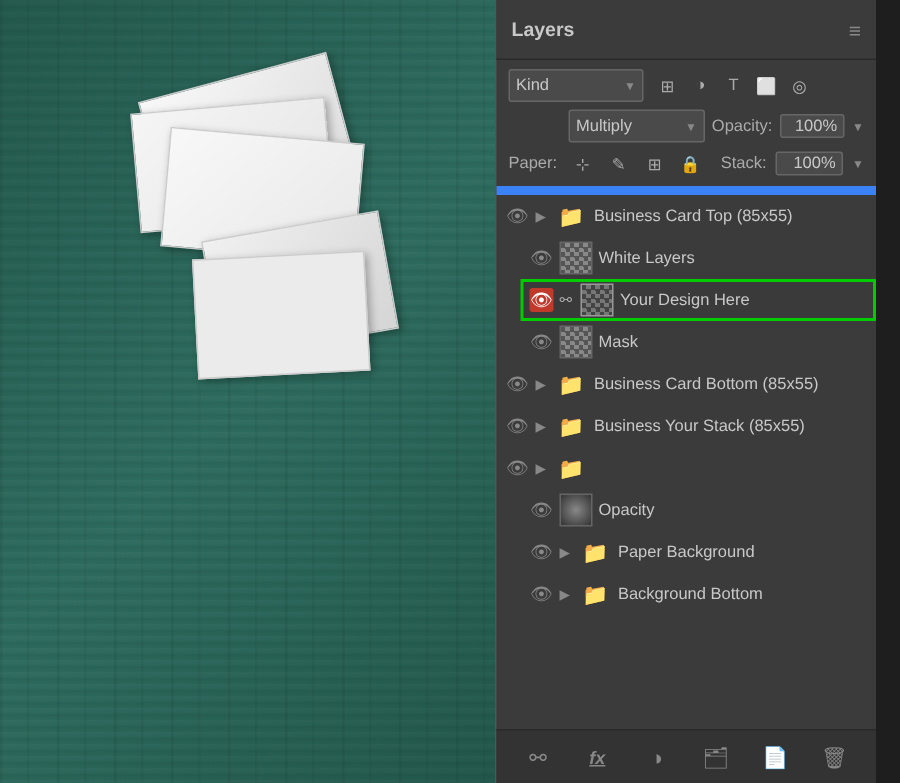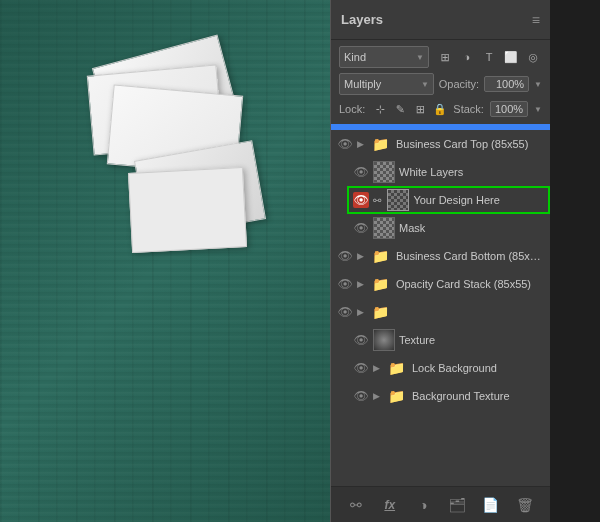--- a/index.html
+++ b/index.html
@@ -62,21 +62,21 @@
     }
 
     .card-1 { top: 10px; left: 20px; transform: rotate(-15deg); background: linear-gradient(135deg, #f8f8f8, #ddd); }
     .card-2 { top: 30px; left: 10px; transform: rotate(-5deg); background: linear-gradient(135deg, #f5f5f5, #e5e5e5); }
     .card-3 { top: 50px; left: 30px; transform: rotate(5deg); background: linear-gradient(135deg, #f8f8f8, #e8e8e8); }
     .card-4 { top: 110px; left: 60px; transform: rotate(-10deg); background: linear-gradient(135deg, #f0f0f0, #d5d5d5); width: 120px; }
     .card-5 { top: 130px; left: 50px; transform: rotate(-3deg); background: #ebebeb; width: 115px; }
 
     
     .layers-panel {
-      width: 220px;
+      width: 254px;
       height: 522px;
       background: #3b3b3b;
       display: flex;
       flex-direction: column;
       border-left: 1px solid #555;
       position: relative;
     }
 
     .panel-header {
       height: 40px;
@@ -127,20 +127,21 @@
       align-items: center;
       justify-content: space-between;
     }
 
     .select-box-kind {
       width: 90px;
     }
 
     .select-box-blend {
       width: 95px;
+      margin-left: 40px;
     }
 
     .icon-group {
       display: flex;
       align-items: center;
       gap: 4px;
       margin-left: 2px;
     }
 
     .icon-btn {
@@ -361,21 +362,21 @@
       <div class="select-box select-box-blend">
         <span>Multiply</span>
         <span class="chevron-down">▼</span>
       </div>
       <span class="opacity-label">Opacity:</span>
       <div class="opacity-value">100%</div>
       <span class="chevron-down">▼</span>
     </div>
 
     <div class="control-row lock-row">
-      <span class="lock-label">Lock:</span>
+      <span class="lock-label">Paper:</span>
       <span class="icon-btn">⊹</span>
       <span class="icon-btn">✎</span>
       <span class="icon-btn">⊞</span>
       <span class="icon-btn">🔒</span>
       <span class="fill-label">Stack:</span>
       <div class="fill-value">100%</div>
       <span class="chevron-down">▼</span>
     </div>
   </div>
 
@@ -411,47 +412,47 @@
       <div class="eye-icon">👁</div>
       <span class="folder-arrow">▶</span>
       <div class="layer-thumb folder">📁</div>
       <span class="layer-name">Business Card Bottom (85x55)</span>
     </div>
 
     <div class="layer-item">
       <div class="eye-icon">👁</div>
       <span class="folder-arrow">▶</span>
       <div class="layer-thumb folder">📁</div>
-      <span class="layer-name">Opacity Card Stack (85x55)</span>
+      <span class="layer-name">Business Your Stack (85x55)</span>
     </div>
 
     <div class="layer-item">
       <div class="eye-icon">👁</div>
       <span class="folder-arrow">▶</span>
       <div class="layer-thumb folder">📁</div>
     </div>
 
     <div class="layer-item indent1">
       <div class="eye-icon">👁</div>
       <div class="layer-thumb vignette"></div>
-      <span class="layer-name">Texture</span>
+      <span class="layer-name">Opacity</span>
     </div>
 
     <div class="layer-item indent1">
       <div class="eye-icon">👁</div>
       <span class="folder-arrow">▶</span>
       <div class="layer-thumb folder">📁</div>
-      <span class="layer-name">Lock Background</span>
+      <span class="layer-name">Paper Background</span>
     </div>
 
     <div class="layer-item indent1">
       <div class="eye-icon">👁</div>
       <span class="folder-arrow">▶</span>
       <div class="layer-thumb folder">📁</div>
-      <span class="layer-name">Background Texture</span>
+      <span class="layer-name">Background Bottom</span>
     </div>
 
   </div>
 
   <div class="panel-footer">
     <span class="footer-icon">⚯</span>
     <span class="footer-icon" style="font-style:italic; font-weight:bold; font-size:12px; color:#888;text-decoration:underline;">fx</span>
     <span class="footer-icon">◑</span>
     <span class="footer-icon">🗂</span>
     <span class="footer-icon">📄</span>

